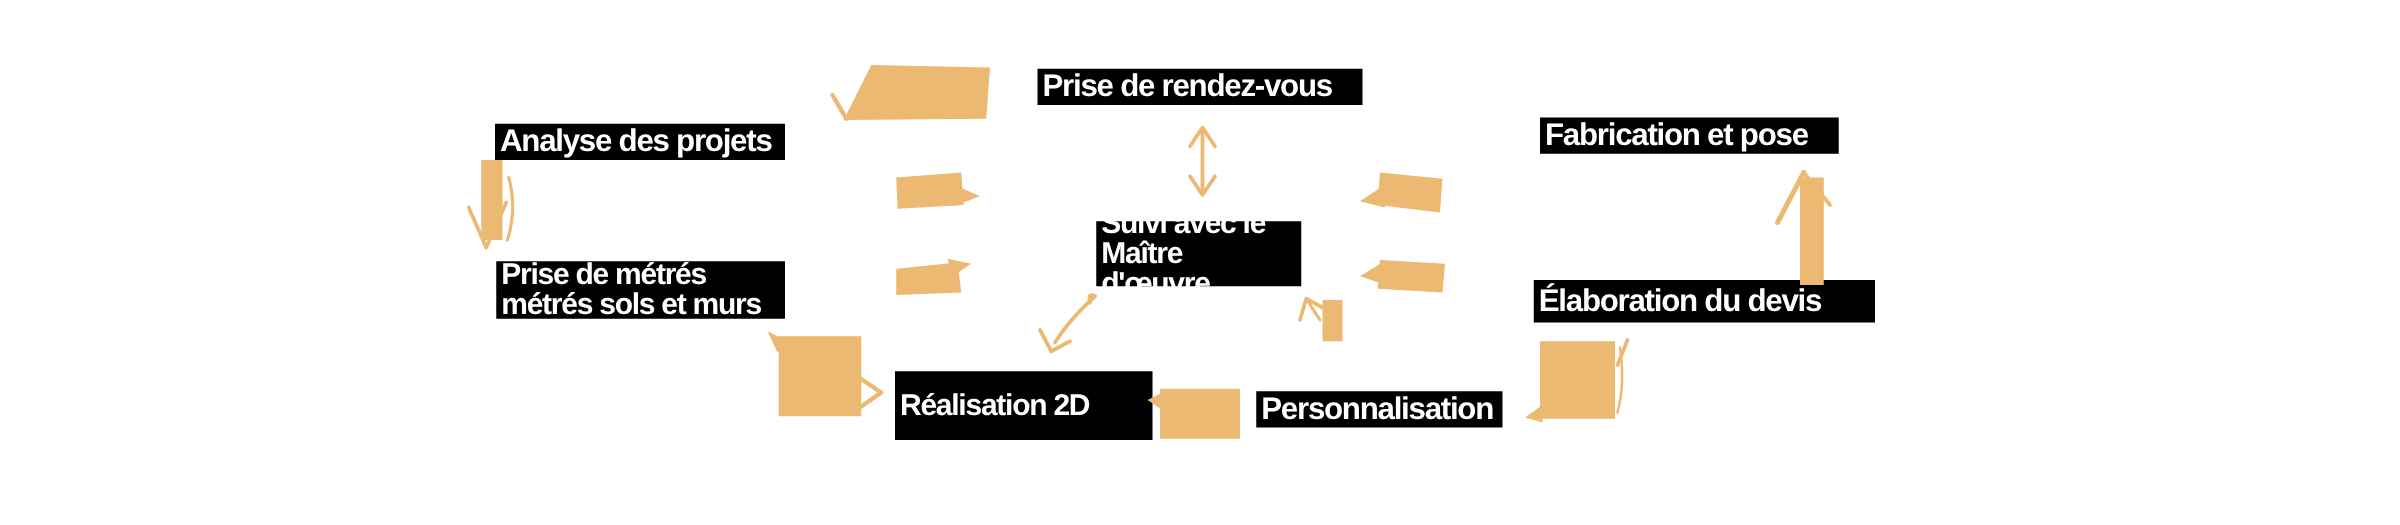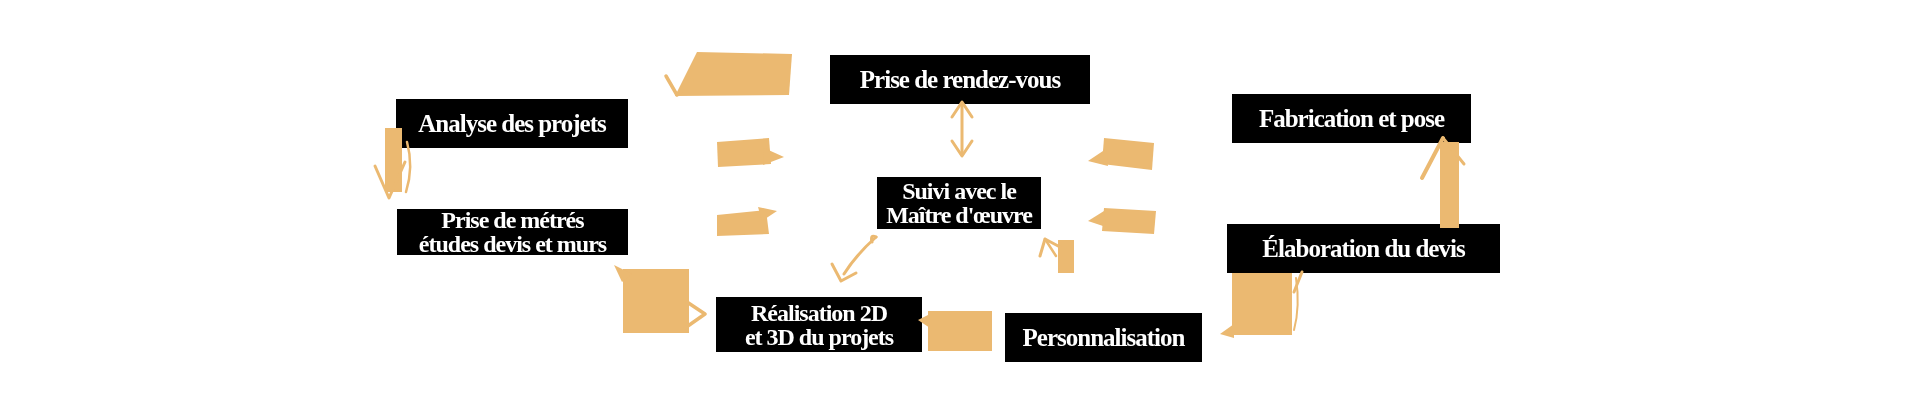--- a/index.html
+++ b/index.html
@@ -8,31 +8,30 @@
     width: 1920px;
     height: 420px;
     background: var(--bg, #ffffff);
     font-family: "Liberation Sans", sans-serif;
     overflow: hidden;
   }
   .label {
     position: absolute;
     background: var(--label-bg, #000);
     color: var(--label-text, #fff);
-    text-align: center;
+    text-align: left;
     font-weight: bold;
     font-size: 25px;
     line-height: 27px;
     letter-spacing: -1px;
-    padding: 11px 4px;
+    padding: 1px 4px;
     box-sizing: border-box;
     display: flex;
     flex-direction: column;
     justify-content: center;
-    font-family: Liberation Serif, serif;
   }
   .label.two-line { font-size: 24px; line-height: 24px; }
   .label span { display: block; }
   .arrow { position: absolute; }
   .af { fill: var(--arrow, #EBB971); stroke: none; }
   .as { fill: none; stroke: var(--arrow, #EBB971); stroke-linecap: round; stroke-linejoin: round; }
 </style>
 </head>
 <body>
 
@@ -44,28 +43,27 @@
 
   <div class="label" style="left:1232px; top:94px; width:239px; min-height:28px;">Fabrication et pose</div>
 
   <div class="label two-line" style="left:877px; top:177px; width:164px; height:52px;">
     <span>Suivi avec le</span>
     <span>Maître d'œuvre</span>
   </div>
 
   <div class="label two-line" style="left:397px; top:209px; width:231px; height:46px;">
     <span>Prise de métrés</span>
-    <span>études devis et murs</span>
+    <span>métrés sols et murs</span>
   </div>
 
   <div class="label" style="left:1227px; top:224px; width:273px; min-height:34px;">Élaboration du devis</div>
 
   <div class="label two-line" style="left:716px; top:297px; width:206px; height:55px;">
     <span>Réalisation 2D</span>
-    <span>et 3D du projets</span>
   </div>
 
   <div class="label" style="left:1005px; top:313px; width:197px; min-height:28px;">Personnalisation</div>
 
   <svg class="arrow" style="left:663px; top:50px;" width="130" height="48" viewBox="0 0 130 48">
     <polygon class="af" points="34,2 129,4 126,45 12,46"></polygon>
     <path class="as" stroke-width="3.5" d="M3,26 L14,45 L29,30"></path>
   </svg>
 
   <svg class="arrow" style="left:372px; top:128px;" width="48" height="74" viewBox="0 0 48 74">

